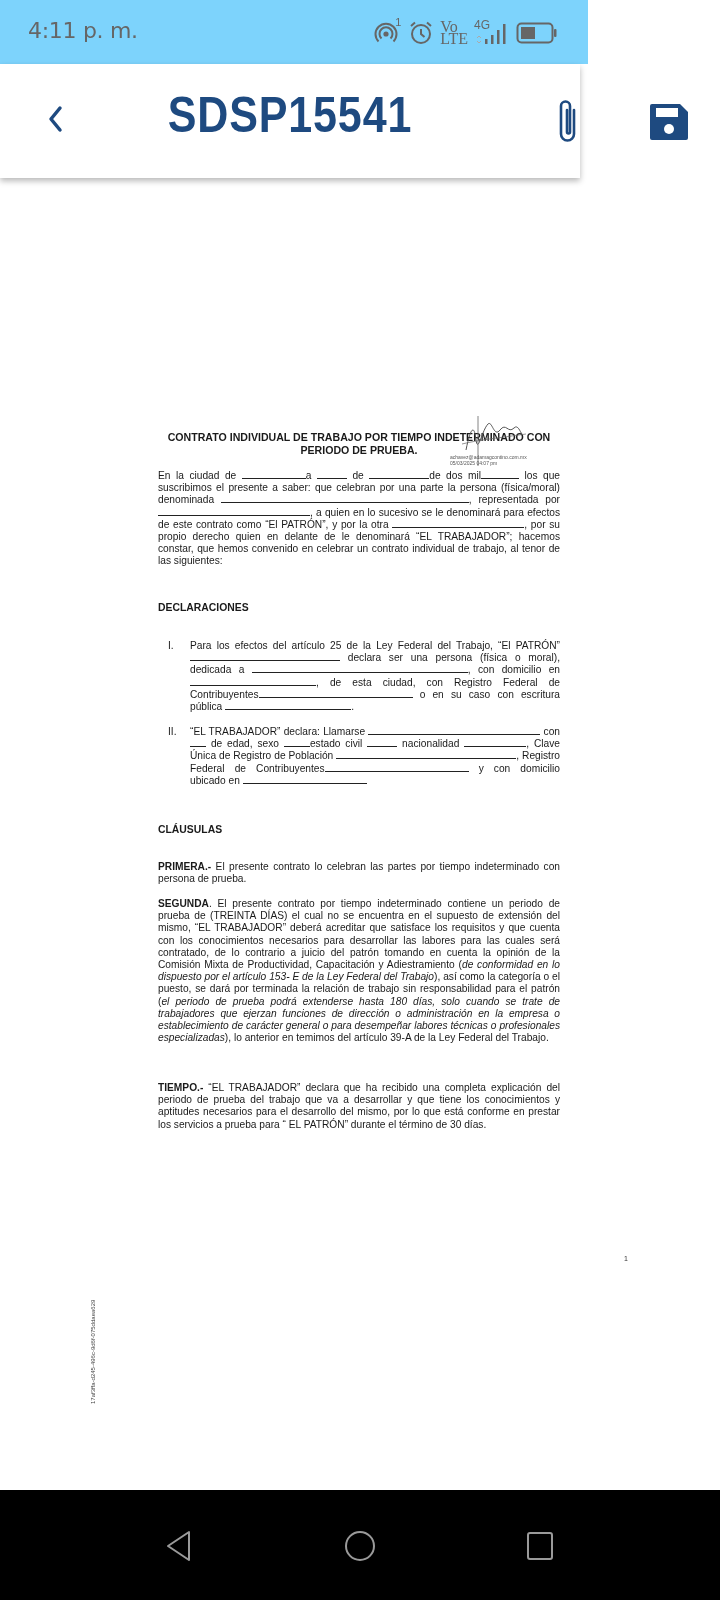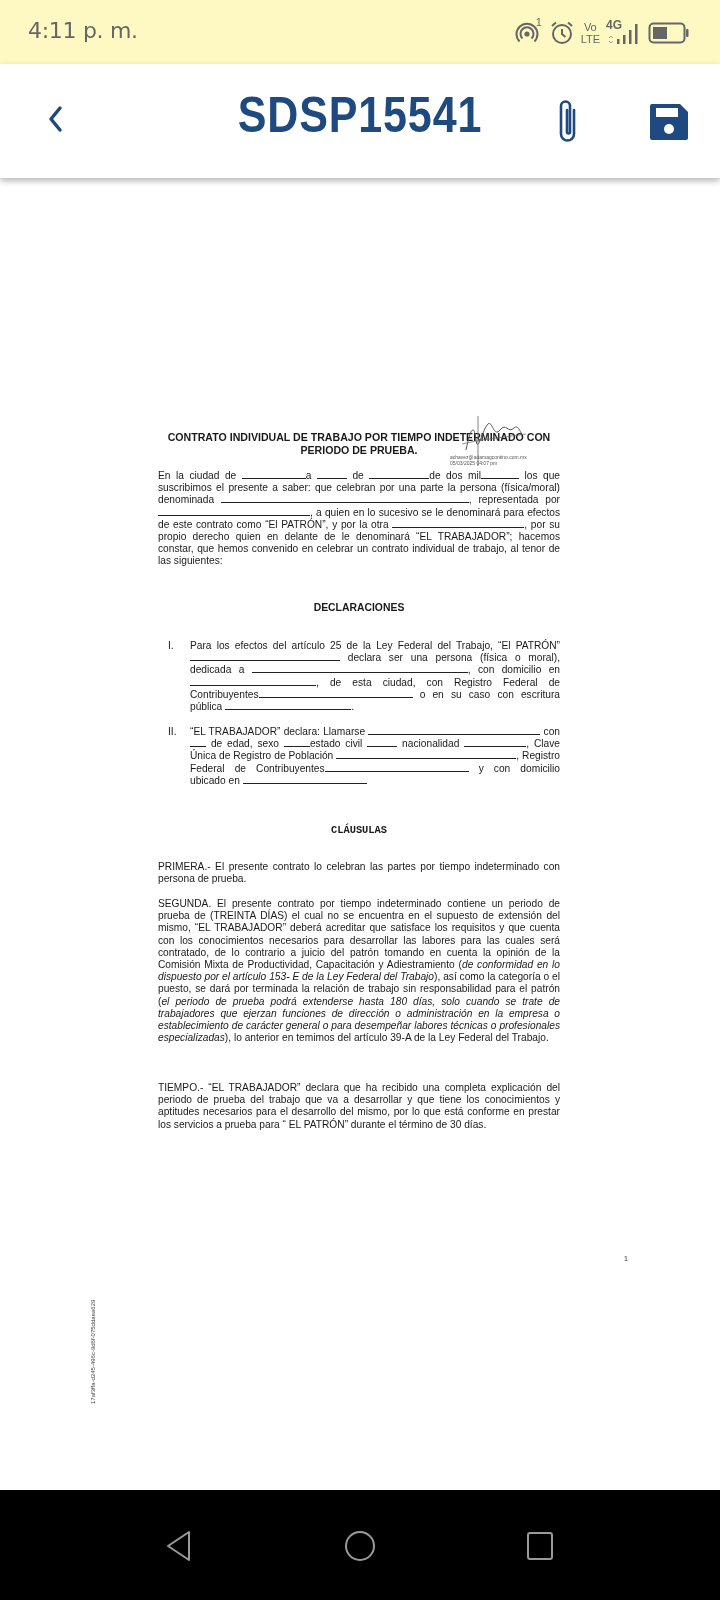--- a/index.html
+++ b/index.html
@@ -1,44 +1,44 @@
 <!DOCTYPE html>
 <html><head>
 <meta charset="utf-8">
 <style>
   * { box-sizing: border-box; margin: 0; padding: 0; }
   html, body { width: 720px; height: 1600px; background: #ffffff; overflow: hidden; }
   body { position: relative; font-family: "Liberation Sans", sans-serif; }
 
   
-  .status-bar { position: absolute; left: 0; top: 0; width: 720px; height: 64px; background: #fef9c3; }
+  .status-bar { position: absolute; left: 0; top: 0; width: 588px; height: 64px; background: #7dd3fc; }
   .status-time { position: absolute; left: 28px; top: 18px; font-size: 22px; color: #666; font-family: "DejaVu Sans", sans-serif; letter-spacing: -0.3px; }
   .status-icons { position: absolute; right: 30px; top: 18px; height: 30px; display: flex; align-items: center; gap: 6px; color: #666; }
   .status-icons svg { display: block; }
-  .volte { font-size: 11px; line-height: 12px; color: #666; text-align: center; font-family: Liberation Sans, sans-serif; }
+  .volte { font-size: 16px; line-height: 12px; color: #666; font-family: Liberation Serif, serif; }
 
   
-  .app-bar { position: absolute; left: 0; top: 64px; width: 720px; height: 114px; background: #fff; box-shadow: 0 3px 6px rgba(0,0,0,0.28); z-index: 2; }
+  .app-bar { position: absolute; left: 0; top: 64px; width: 580px; height: 114px; background: #fff; box-shadow: 0 3px 6px rgba(0,0,0,0.28); z-index: 2; }
   .back-btn { position: absolute; left: 36px; top: 32px; width: 40px; height: 46px; display: flex; align-items: center; justify-content: center; cursor: pointer; }
   .app-title { position: absolute; left: 0; right: 0; top: 22px; text-align: center; font-family: "Liberation Sans", sans-serif; font-weight: bold; font-size: 50px; color: #1e4a80; transform: scaleX(0.86); letter-spacing: 1px; }
   .clip-btn { position: absolute; left: 554px; top: 32px; width: 30px; height: 50px; cursor: pointer; }
   .save-btn { position: absolute; left: 648px; top: 38px; width: 42px; height: 40px; cursor: pointer; }
 
   
   .viewer { position: absolute; left: 0; top: 178px; width: 720px; height: 1312px; background: #fff; overflow: hidden; }
   .page { position: absolute; left: 0; top: 0; width: 720px; height: 1312px; }
   .doc { position: absolute; left: 158px; width: 402px; font-family: "Liberation Sans", sans-serif; font-size: 10.2px; line-height: 12.2px; color: #1a1a1a; }
   .doc-title { top: 253px; text-align: center; font-weight: bold; font-size: 10.6px; line-height: 12.6px; }
   .para { text-align: justify; }
-  .heading { text-align: center; font-weight: bold; font-size: 10.4px; }
+  .heading { text-align: left; font-weight: bold; font-size: 10.4px; }
   .blank { display: inline-block; border-bottom: 1px solid #222; height: 9px; vertical-align: baseline; }
   .decl { display: flex; }
   .decl-num { width: 32px; padding-left: 10px; flex: none; }
   .decl-body { flex: 1; text-align: justify; }
-  b { font-weight: normal; }
+  b { font-weight: bold; }
   i { font-style: italic; }
 
   .signature { position: absolute; left: 448px; top: 232px; width: 100px; height: 60px; }
   .sig-email { position: absolute; left: 450px; top: 276px; font-size: 5px; line-height: 6px; color: #555; font-family: "Liberation Sans", sans-serif; }
 
   .side-id { position: absolute; left: 86px; top: 1100px; width: 10px; height: 130px; }
   .side-id span { position: absolute; left: -58px; top: 58px; width: 130px; font-size: 6px; color: #444; transform: rotate(-90deg); white-space: nowrap; font-family: "Liberation Sans", sans-serif; }
   .page-num { position: absolute; left: 624px; top: 1077px; font-size: 7px; color: #333; }
 
   
@@ -64,21 +64,21 @@
         <circle cx="13" cy="14" r="9" fill="none" stroke="#666" stroke-width="2"></circle>
         <path d="M13 9 V14 L16.5 17" fill="none" stroke="#666" stroke-width="2"></path>
         <path d="M3 6 L7 2.5 M23 6 L19 2.5" stroke="#666" stroke-width="2"></path>
       </svg>
     </span>
     <span class="volte">
       <div>Vo</div>
       <div>LTE</div>
     </span>
     <span style="position:relative; width:36px; height:26px;">
-      <span style="position:absolute; left:0; top:-2px; font-size:12px; font-weight:bold; color:#666;">4G</span>
+      <span style="position:absolute; left:0; top:-2px; font-size:12px; font-weight:normal; color:#666;">4G</span>
       <svg width="36" height="26" viewBox="0 0 36 26" style="position:absolute; left:0; top:0;">
         <path d="M3 18 L5 16 L7 18 M3 21 L5 23 L7 21" stroke="#aaa" stroke-width="1" fill="none"></path>
         <rect x="11" y="19" width="2.5" height="5" fill="#666"></rect>
         <rect x="17" y="15" width="2.5" height="9" fill="#666"></rect>
         <rect x="23" y="10" width="2.5" height="14" fill="#666"></rect>
         <rect x="29" y="4" width="2.5" height="20" fill="#666"></rect>
       </svg>
     </span>
     <span>
       <svg width="42" height="24" viewBox="0 0 42 24">
@@ -139,21 +139,21 @@
       </div>
     </div>
 
     <div class="doc decl" style="top:548px;">
       <div class="decl-num">II.</div>
       <div class="decl-body">
         <span>“EL TRABAJADOR” declara: Llamarse </span><span class="blank" style="width:172px"></span><span> con </span><span class="blank" style="width:16px"></span><span> de edad, sexo </span><span class="blank" style="width:26px"></span><span>estado civil </span><span class="blank" style="width:30px"></span><span> nacionalidad </span><span class="blank" style="width:62px"></span><span>, Clave Única de Registro de Población </span><span class="blank" style="width:180px"></span><span>, Registro Federal de Contribuyentes</span><span class="blank" style="width:144px"></span><span> y con domicilio ubicado en </span><span class="blank" style="width:124px"></span>
       </div>
     </div>
 
-    <div class="doc heading" style="top:646px;font-family:Liberation Mono, monospace;">CLÁUSULAS</div>
+    <div class="doc heading" style="top:646px;">CLÁUSULAS</div>
 
     <div class="doc para" style="top:683px;">
       <b>PRIMERA.-</b><span> El presente contrato lo celebran las partes por tiempo indeterminado con persona de prueba.</span>
     </div>
 
     <div class="doc para" style="top:720px;">
       <b>SEGUNDA</b><span>. El presente contrato por tiempo indeterminado contiene un periodo de prueba de (TREINTA DÍAS) el cual no se encuentra en el supuesto de extensión del mismo, “EL TRABAJADOR” deberá acreditar que satisface los requisitos y  que cuenta con los conocimientos necesarios para desarrollar las labores para las cuales será contratado, de lo contrario a juicio del patrón tomando en cuenta la opinión de la Comisión Mixta de  Productividad, Capacitación y Adiestramiento (</span><i>de conformidad en lo dispuesto por el artículo 153- E de la Ley Federal del Trabajo</i><span>), así como la categoría o el puesto, se dará por terminada la relación de trabajo sin responsabilidad para el patrón (</span><i>el periodo de prueba podrá extenderse hasta 180 días, solo cuando se trate de trabajadores que ejerzan funciones de dirección o administración en la empresa o establecimiento de carácter general o para desempeñar labores técnicas o profesionales especializadas</i><span>), lo anterior en temimos del artículo 39-A de la Ley Federal del Trabajo.</span>
     </div>
 
     <div class="doc para" style="top:904px;">

